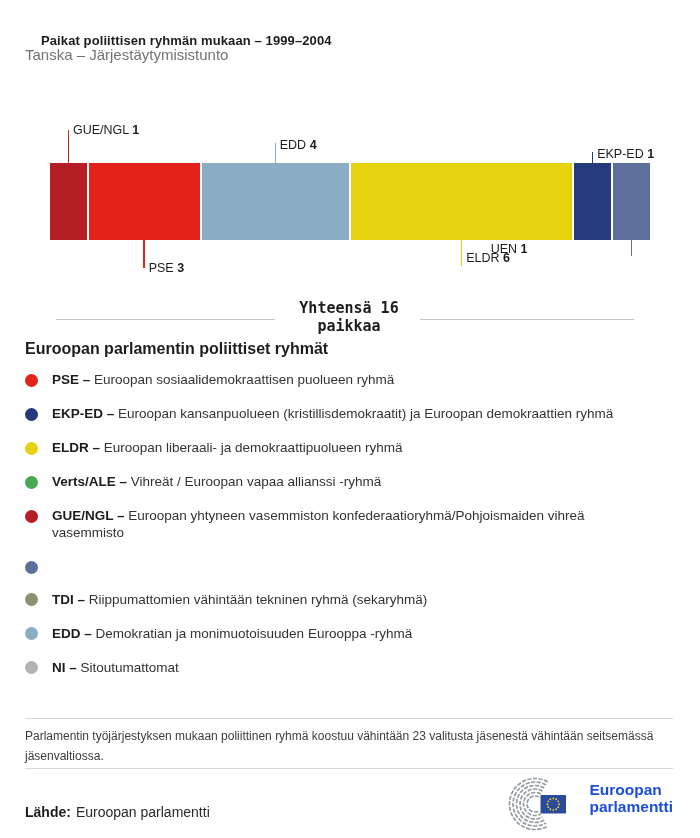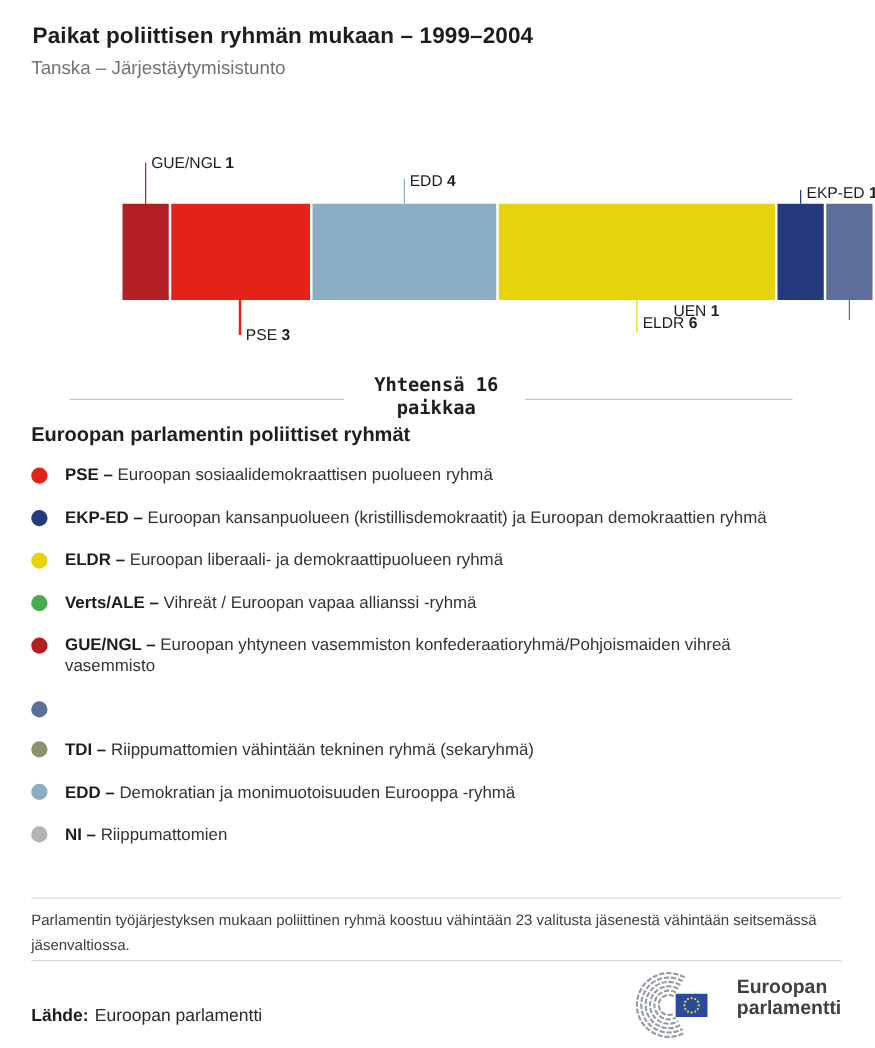--- a/index.html
+++ b/index.html
@@ -1,24 +1,24 @@
 <!DOCTYPE html>
 <html><head>
 <meta charset="utf-8">
 <style>
   html,body{margin:0;padding:0;}
   body{
     width:700px;height:838px;position:relative;overflow:hidden;
     background:#ffffff;color:#1d1d1b;
     font-family:"Liberation Sans",sans-serif;
   }
-  .title{position:absolute;left:25px;top:17px;margin:1px;font-size:18px;font-weight:700;letter-spacing:.1px;}
+  .title{position:absolute;left:25px;top:17px;margin:16px;font-size:13px;font-weight:700;letter-spacing:.1px;}
   .subtitle{position:absolute;left:25px;top:46px;margin:0;font-size:15px;font-weight:400;color:#737373;}
 
-  #chart{position:absolute;left:0;top:110px;width:600px;height:195px;margin-left:48px;}
+  #chart{position:absolute;left:0;top:110px;width:600px;height:195px;}
   #bar{position:absolute;left:50px;top:53px;width:600px;height:77px;display:flex;gap:2px;}
   .bar-seg{height:100%;}
   .callout-line{position:absolute;width:1.5px;}
   .callout-label{position:absolute;font-size:12.5px;line-height:14px;white-space:nowrap;color:#1d1d1b;}
   .callout-label b{font-weight:700;}
 
   .total-wrap{position:absolute;left:0;top:300px;width:700px;height:42px;}
   .rule{position:absolute;top:19px;height:1px;background:#c6c6c6;}
   .rule-left{left:56px;width:219px;}
   .rule-right{left:420px;width:214px;}
@@ -36,21 +36,21 @@
   .legend-item.narrow .legend-text{max-width:560px;}
 
   .divider{position:absolute;left:25px;width:648px;height:1px;background:#d8d8d8;}
   #divider-top{top:718px;}
   #divider-bottom{top:768px;}
   .footnote{position:absolute;left:25px;top:726px;width:648px;margin:0;font-size:12px;line-height:20px;color:#3d3d3d;}
   .source{position:absolute;left:25px;top:804px;margin:0;font-size:14px;color:#2a2a2a;}
   .source b{color:#1d1d1b;margin-right:5px;}
 
   .logo{position:absolute;right:27px;top:775px;display:flex;align-items:flex-start;}
-  .logo-text{margin-left:8px;padding-top:7px;font-size:15.5px;font-weight:700;line-height:16.5px;color:#404040;}
+  .logo-text{margin-left:8px;padding-top:7px;font-size:15.5px;font-weight:700;line-height:16.5px;color:#1d4ed8;}
 </style>
 </head>
 <body>
 
 <h1 class="title">Paikat poliittisen ryhmän mukaan – 1999–2004</h1>
 <h2 class="subtitle">Tanska – Järjestäytymisistunto</h2>
 
 <div id="chart">
   <div id="bar">
       <div class="bar-seg" style="width: 36.875px; background: rgb(179, 31, 36);"></div>
@@ -108,21 +108,21 @@
     <div class="legend-item">
       <span class="legend-dot" style="background: rgb(142, 144, 112);"></span>
       <div class="legend-text"><b>TDI – </b><span>Riippumattomien vähintään tekninen ryhmä (sekaryhmä)</span></div>
     </div>
     <div class="legend-item">
       <span class="legend-dot" style="background: rgb(137, 173, 195);"></span>
       <div class="legend-text"><b>EDD – </b><span>Demokratian ja monimuotoisuuden Eurooppa -ryhmä</span></div>
     </div>
     <div class="legend-item">
       <span class="legend-dot" style="background: rgb(179, 179, 179);"></span>
-      <div class="legend-text"><b>NI – </b><span>Riippumattomien</span></div>
+      <div class="legend-text"><b>NI – </b><span>Sitoutumattomat</span></div>
     </div>
   </div>
 
 <div class="divider" id="divider-top"></div>
 <p class="footnote">Parlamentin työjärjestyksen mukaan poliittinen ryhmä koostuu vähintään 23 valitusta jäsenestä vähintään seitsemässä jäsenvaltiossa.</p>
 <div class="divider" id="divider-bottom"></div>
 
 <p class="source"><b>Lähde:</b><span>Euroopan parlamentti</span></p>
 
 <div class="logo">

